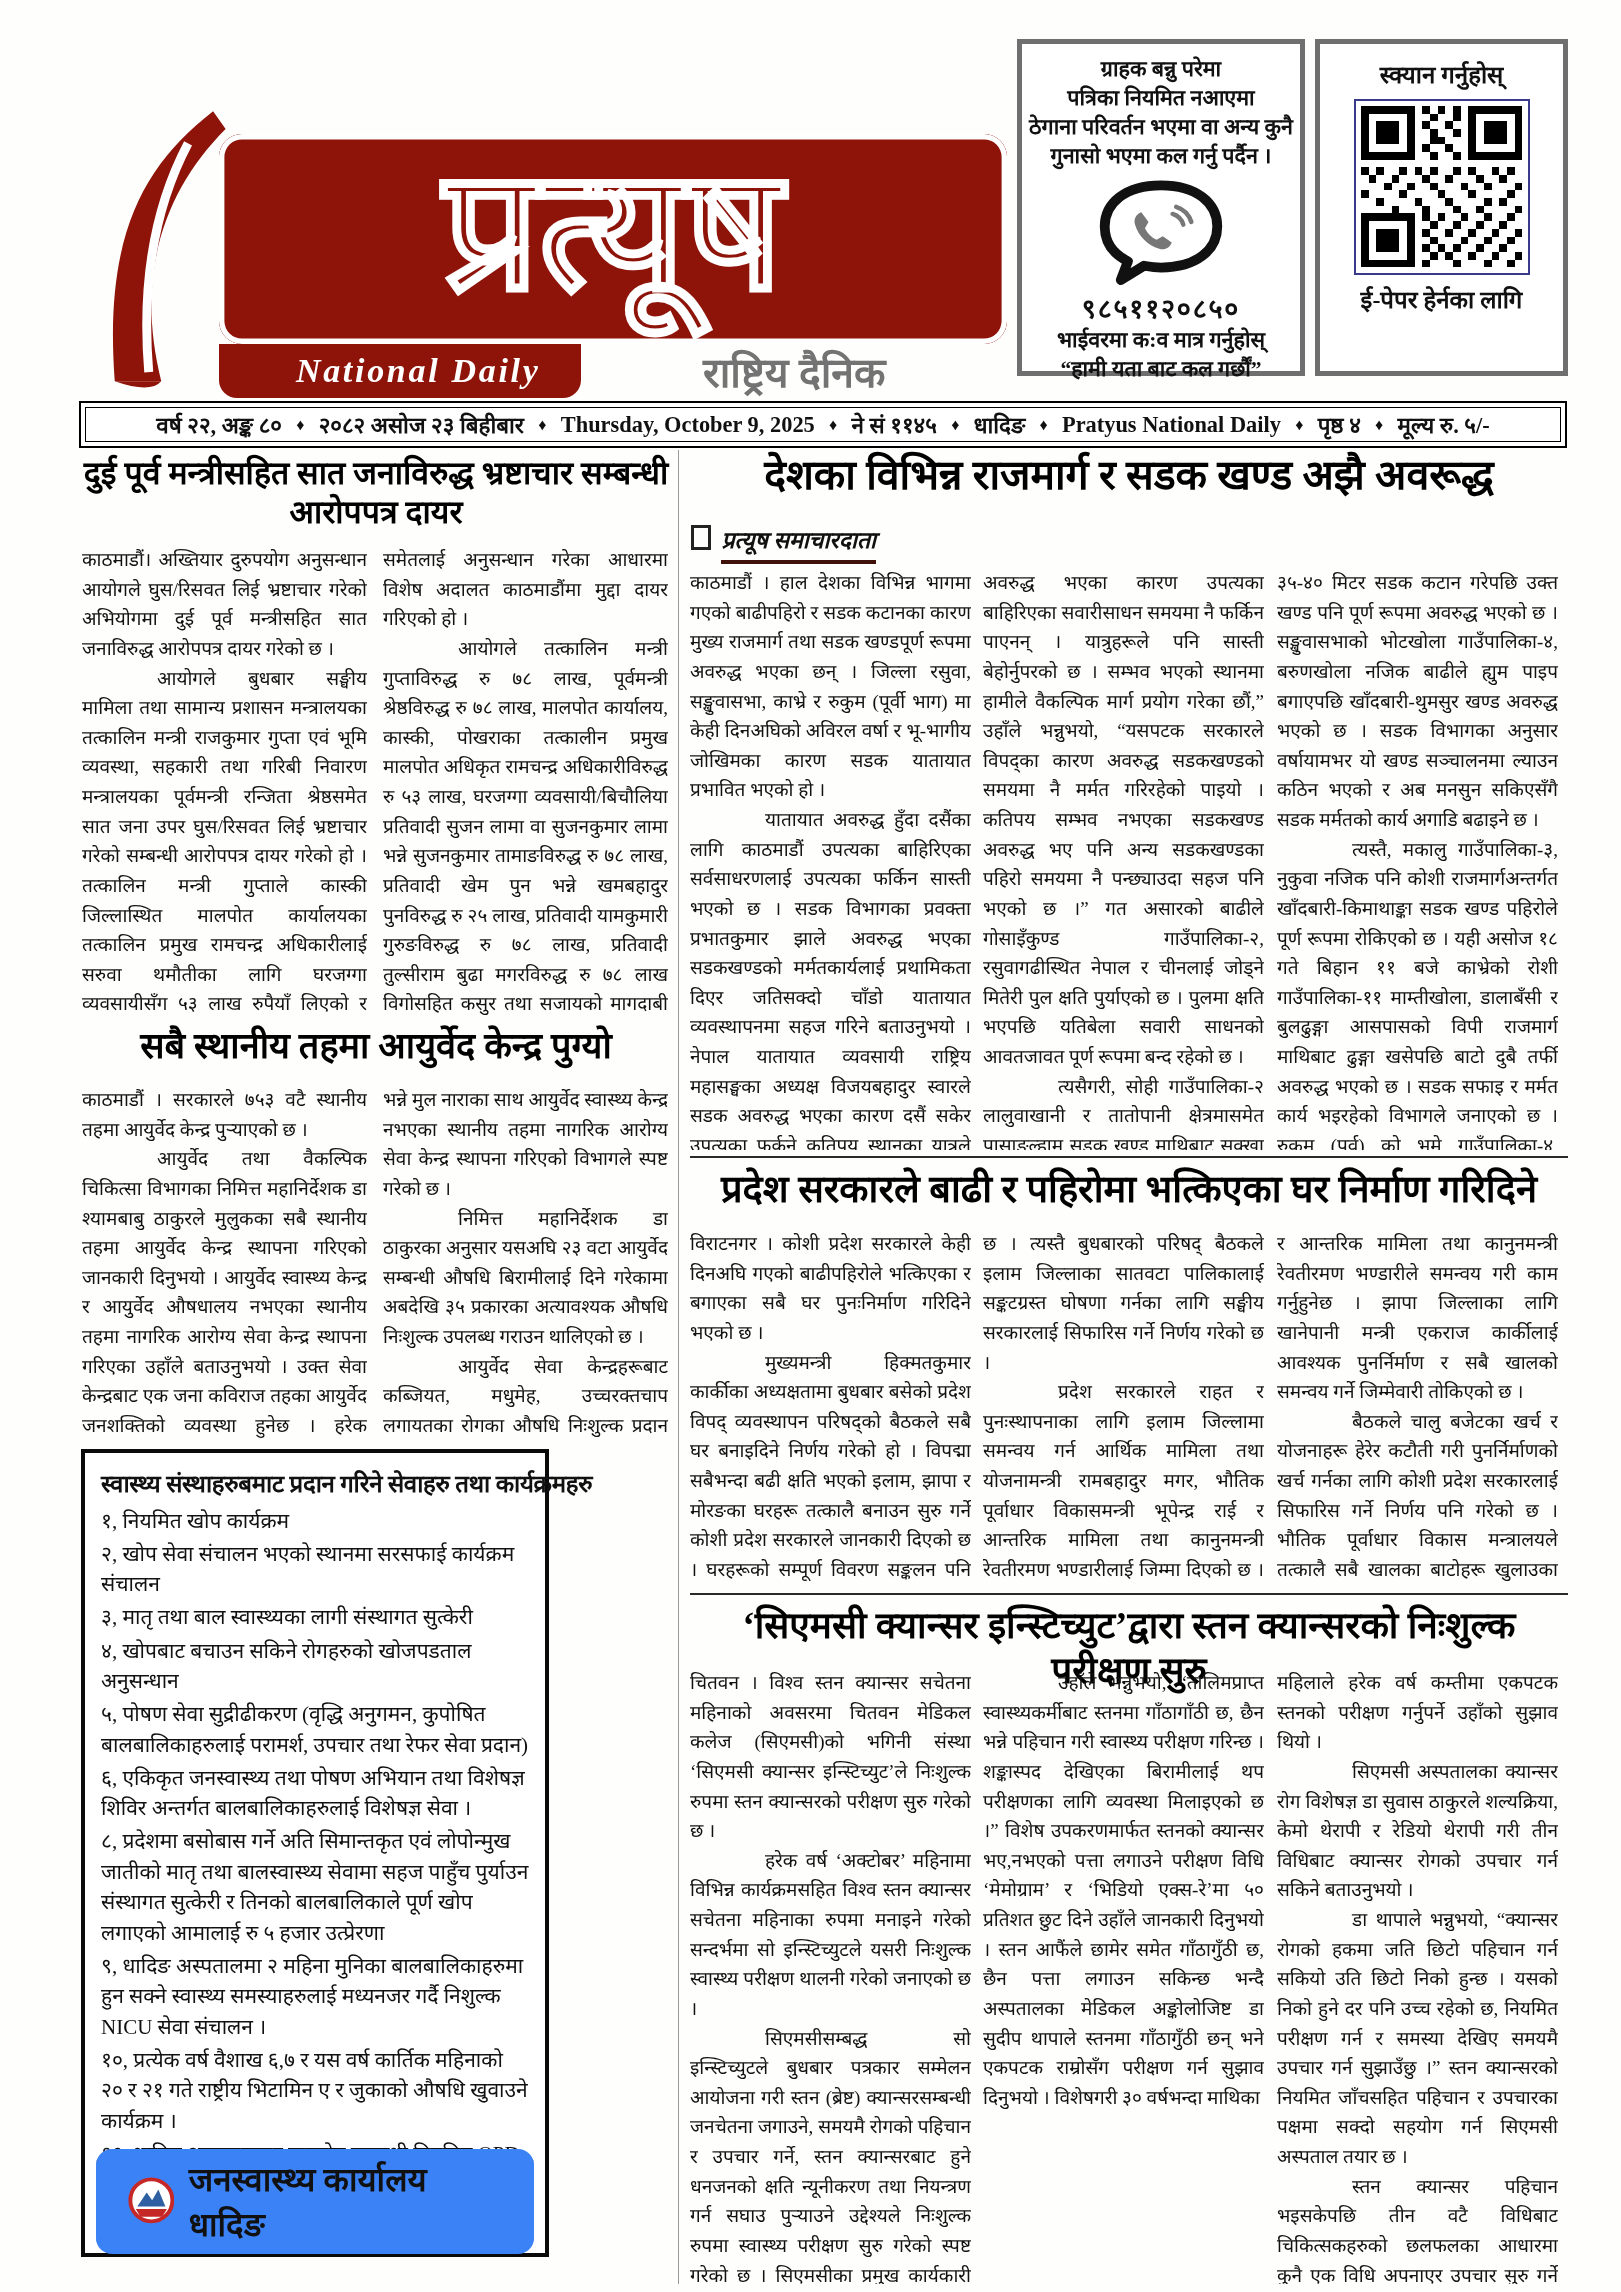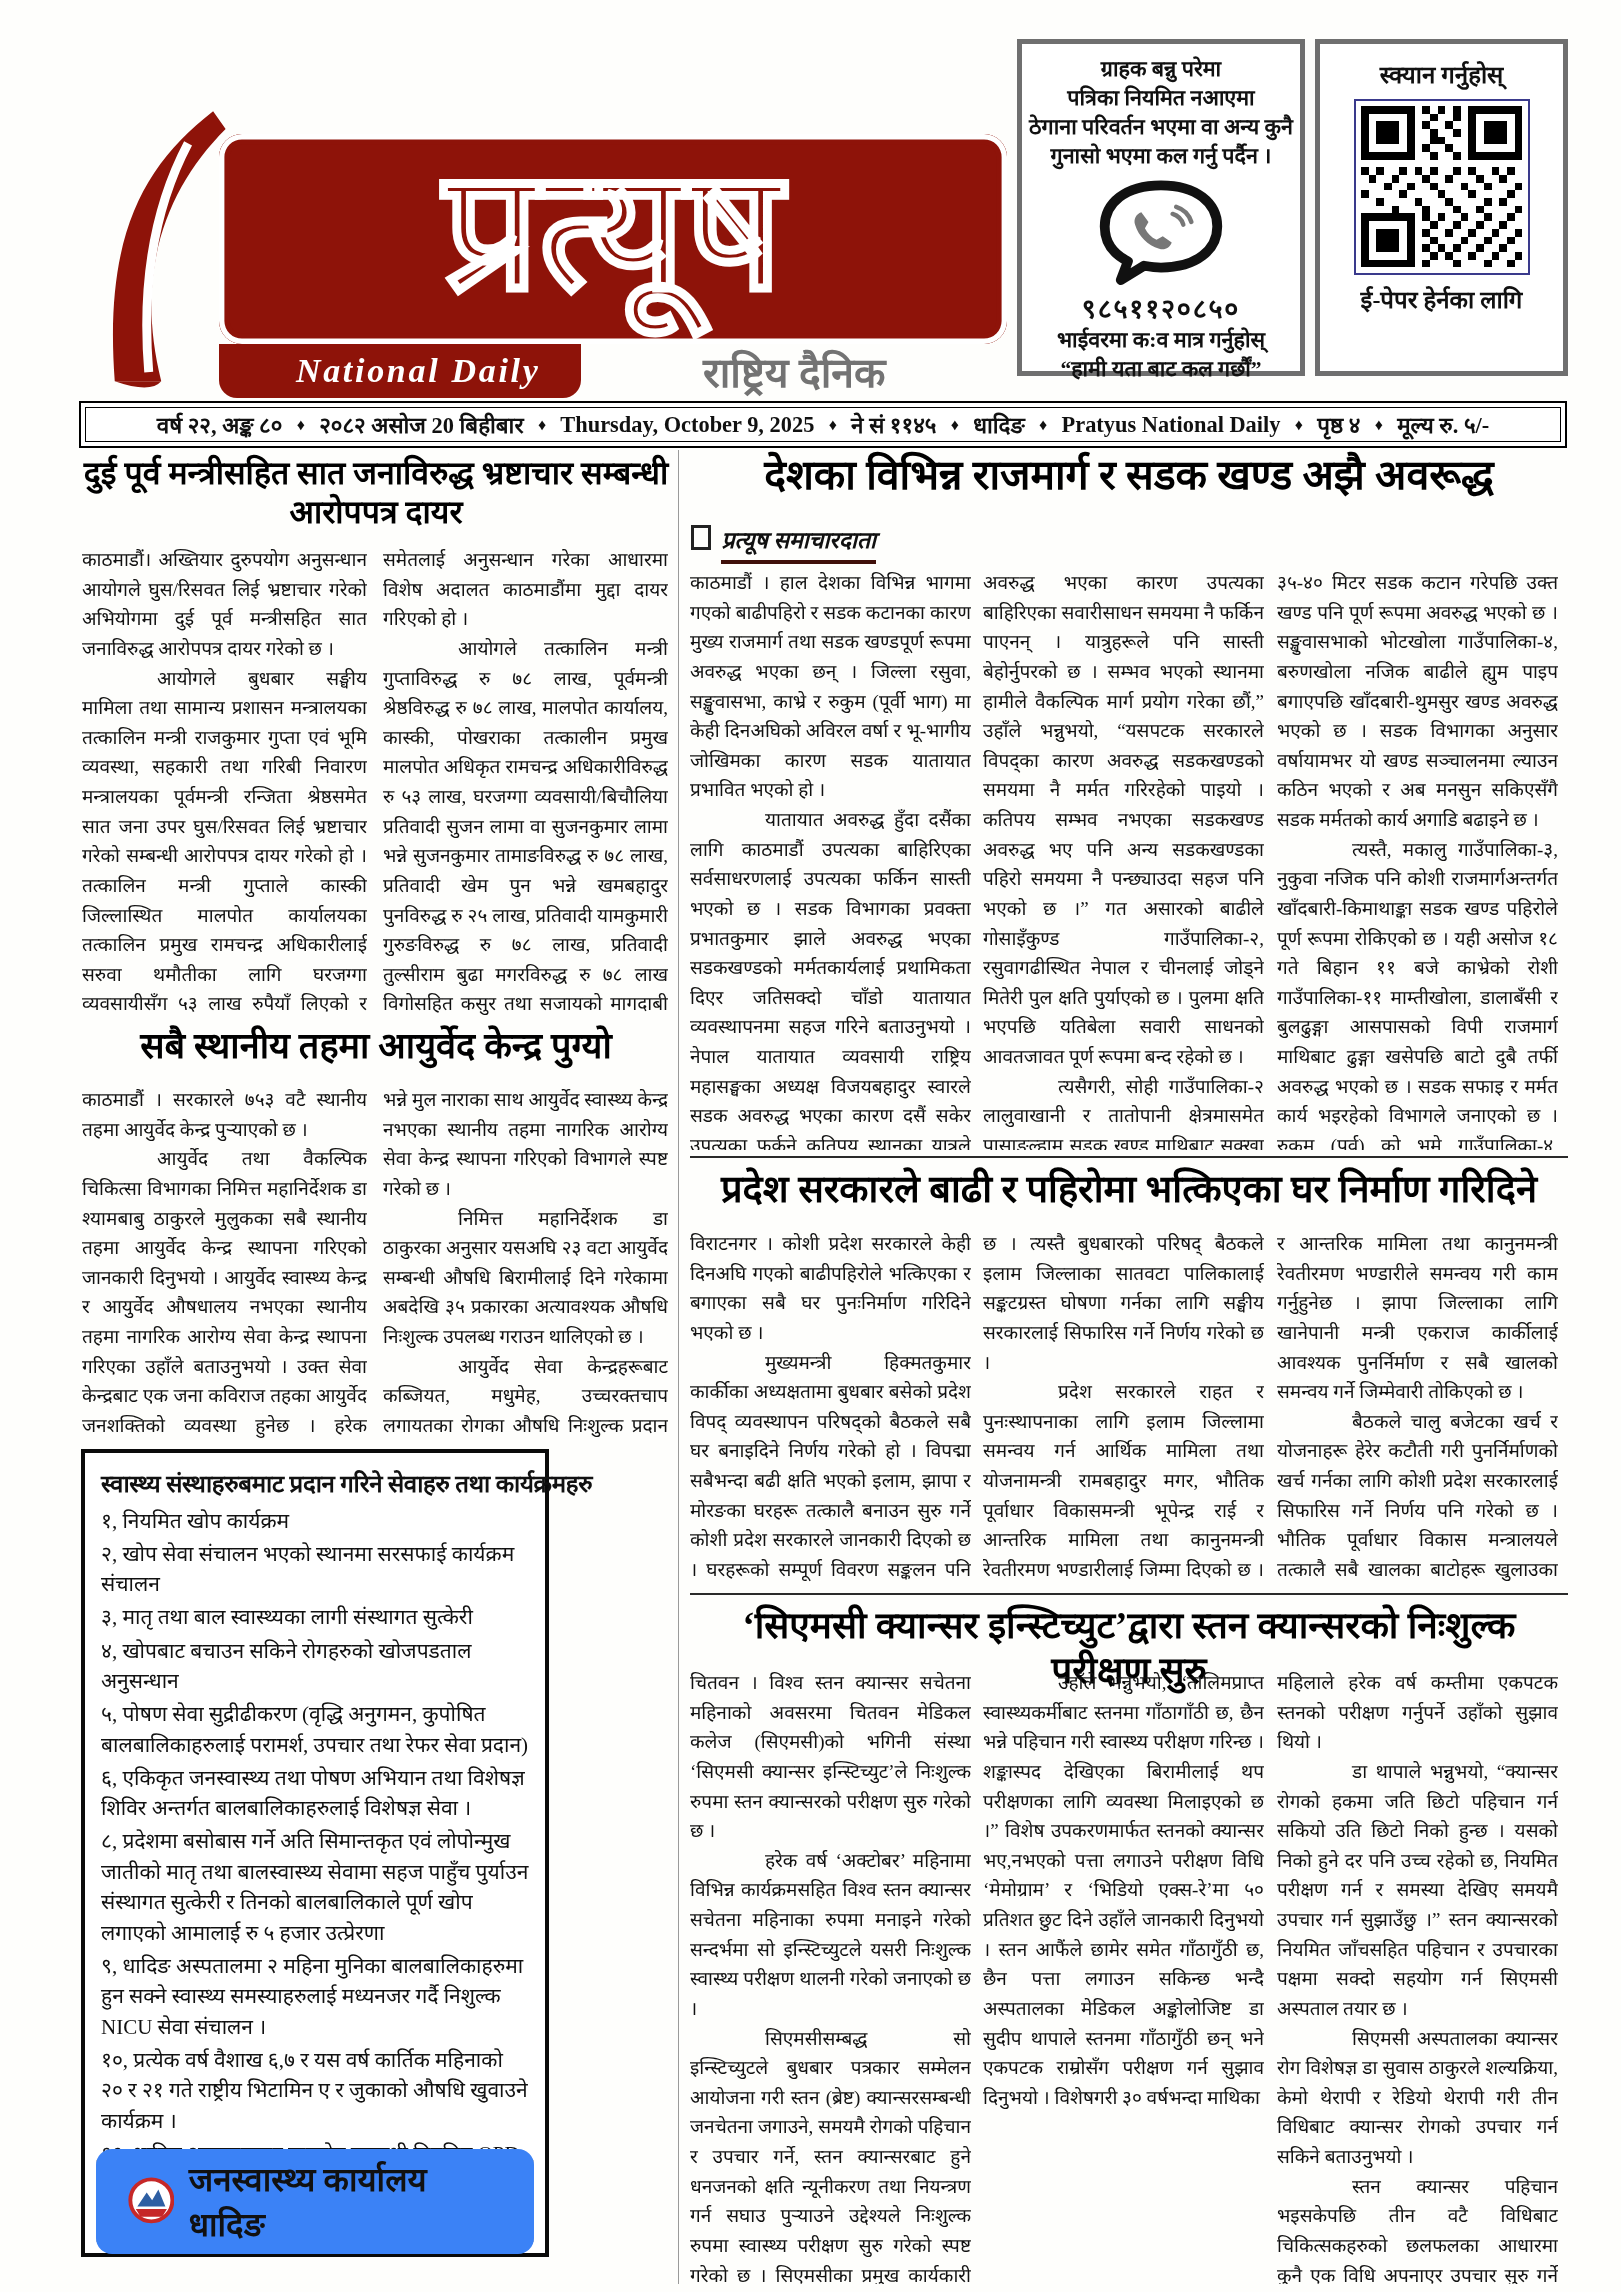--- a/index.html
+++ b/index.html
@@ -152,21 +152,21 @@
     <div class="mast-title">प्रत्यूष</div>
   </div>
   <div class="mast-bottom">
     <div class="mast-eng">National Daily</div>
     <div class="mast-nep">राष्ट्रिय दैनिक</div>
   </div>
 
   <div class="dateline">
     <span>वर्ष २२, अङ्क ८०</span>
     <span class="sep">♦</span>
-    <span>२०८२ असोज 20 बिहीबार</span>
+    <span>२०८२ असोज २३ बिहीबार</span>
     <span class="sep">♦</span>
     <span>Thursday, October 9, 2025</span>
     <span class="sep">♦</span>
     <span>ने सं ११४५</span>
     <span class="sep">♦</span>
     <span>धादिङ</span>
     <span class="sep">♦</span>
     <span>Pratyus National Daily</span>
     <span class="sep">♦</span>
     <span>पृष्ठ ४</span>
@@ -269,19 +269,19 @@
   <div class="col bt" style="left:690px; top:1668px; width:281px; height:616px;">
     <p>चितवन । विश्व स्तन क्यान्सर सचेतना महिनाको अवसरमा चितवन मेडिकल कलेज (सिएमसी)को भगिनी संस्था ‘सिएमसी क्यान्सर इन्स्टिच्युट’ले निःशुल्क रुपमा स्तन क्यान्सरको परीक्षण सुरु गरेको छ ।</p>
     <p class="pi">हरेक वर्ष ‘अक्टोबर’ महिनामा विभिन्न कार्यक्रमसहित विश्व स्तन क्यान्सर सचेतना महिनाका रुपमा मनाइने गरेको सन्दर्भमा सो इन्स्टिच्युटले यसरी निःशुल्क स्वास्थ्य परीक्षण थालनी गरेको जनाएको छ ।</p>
     <p class="pi">सिएमसीसम्बद्ध सो इन्स्टिच्युटले बुधबार पत्रकार सम्मेलन आयोजना गरी स्तन (ब्रेष्ट) क्यान्सरसम्बन्धी जनचेतना जगाउने, समयमै रोगको पहिचान र उपचार गर्ने, स्तन क्यान्सरबाट हुने धनजनको क्षति न्यूनीकरण तथा नियन्त्रण गर्न सघाउ पुऱ्याउने उद्देश्यले निःशुल्क रुपमा स्वास्थ्य परीक्षण सुरु गरेको स्पष्ट गरेको छ । सिएमसीका प्रमुख कार्यकारी अधिकृत प्रताप देवकोटाले ‘अक्टोबर’ महिनामा स्तन</p>
   </div>
   <div class="col bt" style="left:983px; top:1668px; width:281px; height:616px;">
     <p class="pi">उहाँले भन्नुभयो, “तालिमप्राप्त स्वास्थ्यकर्मीबाट स्तनमा गाँठागाँठी छ, छैन भन्ने पहिचान गरी स्वास्थ्य परीक्षण गरिन्छ । शङ्कास्पद देखिएका बिरामीलाई थप परीक्षणका लागि व्यवस्था मिलाइएको छ ।” विशेष उपकरणमार्फत स्तनको क्यान्सर भए,नभएको पत्ता लगाउने परीक्षण विधि ‘मेमोग्राम’ र ‘भिडियो एक्स-रे’मा ५० प्रतिशत छुट दिने उहाँले जानकारी दिनुभयो । स्तन आफैंले छामेर समेत गाँठागुँठी छ, छैन पत्ता लगाउन सकिन्छ भन्दै अस्पतालका मेडिकल अङ्कोलोजिष्ट डा सुदीप थापाले स्तनमा गाँठागुँठी छन् भने एकपटक राम्रोसँग परीक्षण गर्न सुझाव दिनुभयो । विशेषगरी ३० वर्षभन्दा माथिका</p>
   </div>
   <div class="col bt" style="left:1277px; top:1668px; width:281px; height:616px;">
     <p>महिलाले हरेक वर्ष कम्तीमा एकपटक स्तनको परीक्षण गर्नुपर्ने उहाँको सुझाव थियो ।</p>
+    <p class="pi">सिएमसी अस्पतालका क्यान्सर रोग विशेषज्ञ डा सुवास ठाकुरले शल्यक्रिया, केमो थेरापी र रेडियो थेरापी गरी तीन विधिबाट क्यान्सर रोगको उपचार गर्न सकिने बताउनुभयो ।</p>
     <p class="pi">डा थापाले भन्नुभयो, “क्यान्सर रोगको हकमा जति छिटो पहिचान गर्न सकियो उति छिटो निको हुन्छ । यसको निको हुने दर पनि उच्च रहेको छ, नियमित परीक्षण गर्न र समस्या देखिए समयमै उपचार गर्न सुझाउँछु ।” स्तन क्यान्सरको नियमित जाँचसहित पहिचान र उपचारका पक्षमा सक्दो सहयोग गर्न सिएमसी अस्पताल तयार छ ।</p>
-    <p class="pi">सिएमसी अस्पतालका क्यान्सर रोग विशेषज्ञ डा सुवास ठाकुरले शल्यक्रिया, केमो थेरापी र रेडियो थेरापी गरी तीन विधिबाट क्यान्सर रोगको उपचार गर्न सकिने बताउनुभयो ।</p>
     <p class="pi">स्तन क्यान्सर पहिचान भइसकेपछि तीन वटै विधिबाट चिकित्सकहरुको छलफलका आधारमा कुनै एक विधि अपनाएर उपचार सुरु गर्ने हुन्छ । सोही अनुसार उपचार सुरु गरिने उहाँले स्पष्ट बताउनुभयो ।</p>
   </div>
 
 </div>
 
 
 </body></html>

